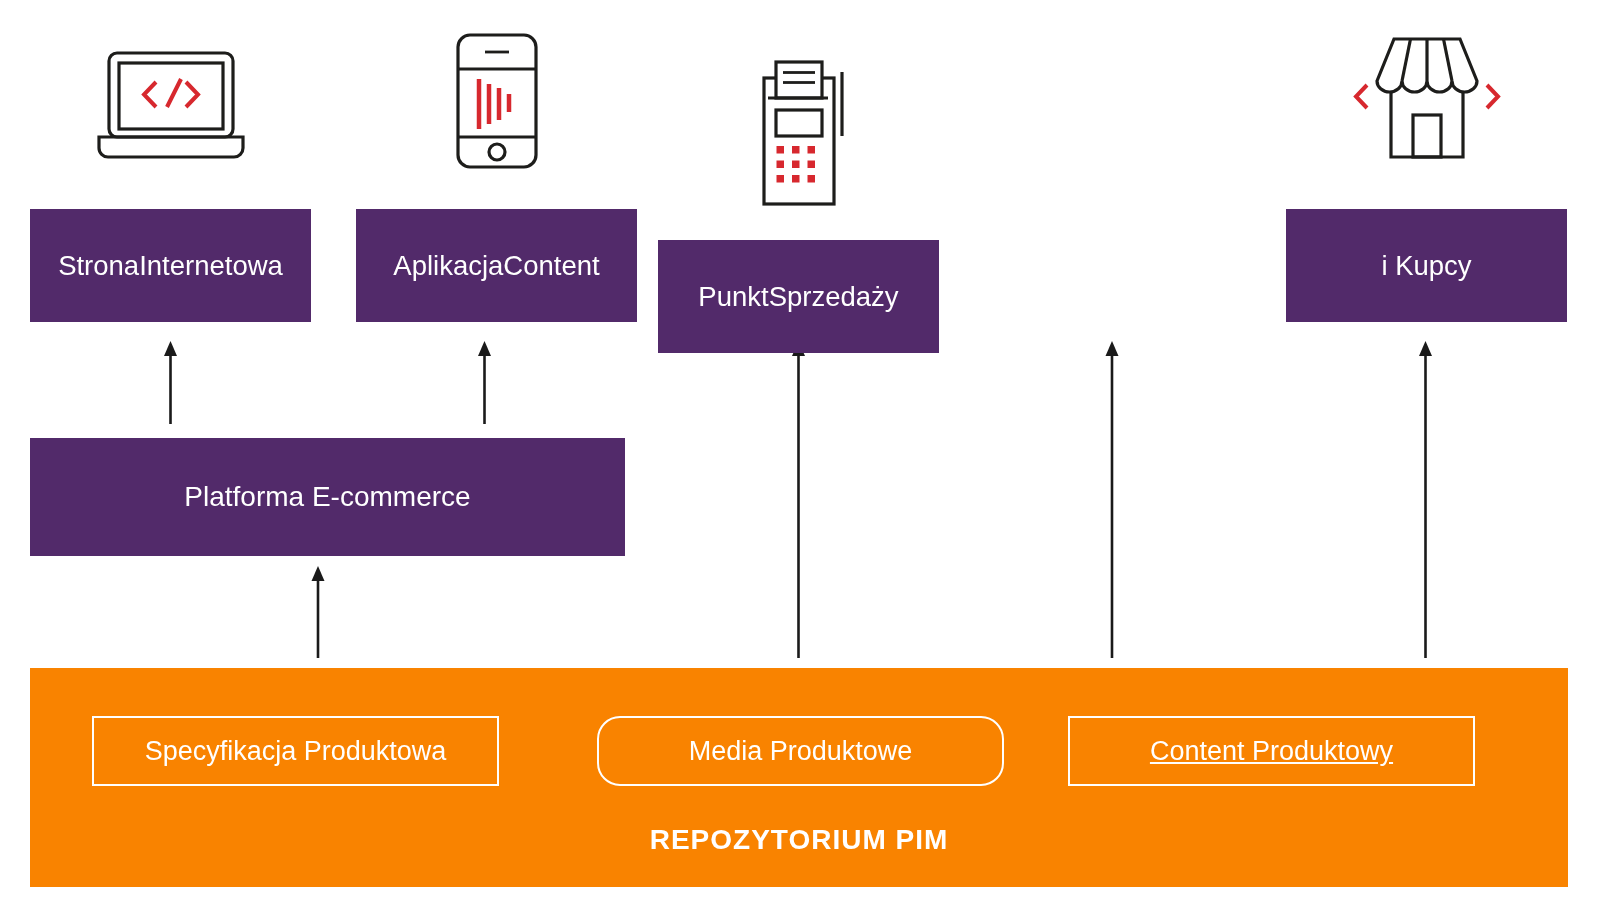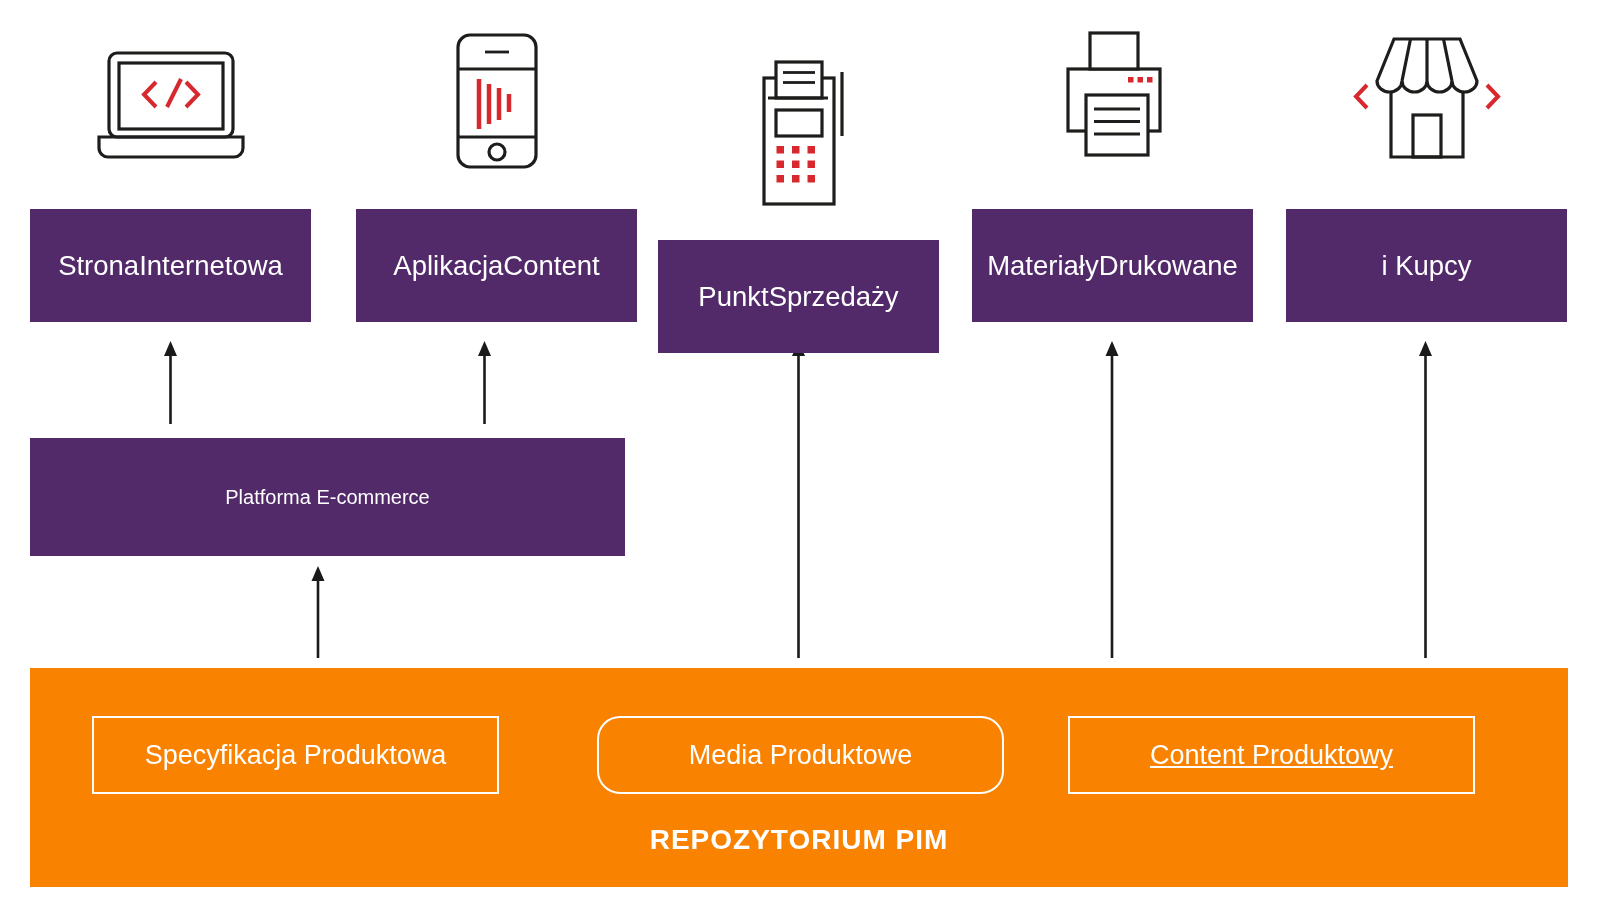--- a/index.html
+++ b/index.html
@@ -14,26 +14,26 @@
     display:flex;align-items:center;justify-content:center;}
   .chip{
     position:absolute;top:209px;left:0;width:281px;height:113px;background:var(--purple);
     display:flex;flex-direction:row;align-items:center;justify-content:center;
     color:var(--text-white);font-size:27.5px;line-height:38px;text-align:center;
   }
   
   .ecommerce{
     position:absolute;left:30px;top:438px;width:595px;height:118px;background:var(--purple);
     display:flex;align-items:center;justify-content:center;
-    color:var(--text-white);font-size:20px;
+    color:var(--text-white);font-size:28px;
   }
   
   .pim{position:absolute;left:30px;top:668px;width:1538px;height:219px;background:var(--orange);}
   .module{
-    position:absolute;top:48px;width:407px;height:78px;border:2.5px solid var(--text-white);
+    position:absolute;top:48px;width:407px;height:70px;border:2.5px solid var(--text-white);
     box-sizing:border-box;display:flex;align-items:center;justify-content:center;
     color:var(--text-white);font-size:27px;
   }
   .mod-0{left:62px;} .mod-1{left:567px;border-radius:23px;} .mod-2{left:1038px;text-decoration:underline;}
   .pim-title{
     position:absolute;top:156px;left:0;width:100%;text-align:center;
     color:var(--text-white);font-size:28px;letter-spacing:1px;font-weight:bold;
   }
   
   .arrows{position:absolute;left:0;top:0;width:1600px;height:920px;pointer-events:none;}
@@ -138,41 +138,20 @@
         </g>
         <line class="ink" x1="118" y1="16" x2="118" y2="80"></line>
       </svg>
     </div>
     <div class="chip">
       <span>Punkt</span>
       <span>Sprzedaży</span>
     </div>
   </div>
 
-  <div class="channel ch-3">
-    <div class="icon-slot">
-      <svg width="150" height="150" viewBox="0 0 150 150">
-        <rect class="ink" x="30" y="44" width="92" height="62"></rect>
-        <rect class="paper" x="52" y="8" width="48" height="36"></rect>
-        <g>
-          <rect class="red-fill" x="90" y="52" width="5.5" height="5.5"></rect>
-          <rect class="red-fill" x="99.5" y="52" width="5.5" height="5.5"></rect>
-          <rect class="red-fill" x="109" y="52" width="5.5" height="5.5"></rect>
-        </g>
-        <rect class="paper" x="48" y="70" width="62" height="60"></rect>
-        <line class="ink-thin" x1="56" y1="84" x2="102" y2="84"></line>
-        <line class="ink-thin" x1="56" y1="96.5" x2="102" y2="96.5"></line>
-        <line class="ink-thin" x1="56" y1="109" x2="102" y2="109"></line>
-      </svg>
-    </div>
-    <div class="chip">
-      <span>Materiały</span>
-      <span>Drukowane</span>
-    </div>
-  </div>
 
   <div class="channel ch-4">
     <div class="icon-slot">
       <svg width="160" height="150" viewBox="0 0 160 150">
         <path class="ink" d="M44 58 V132 H116 V58"></path>
         <rect class="ink" x="66" y="90" width="28" height="42"></rect>
         <path class="paper" d="M47 14 H113 L130 56 A12.5 11 0 0 1 105 56 A12.5 11 0 0 1 80 56 A12.5 11 0 0 1 55 56 A12.5 11 0 0 1 30 56 Z"></path>
         <line class="ink" x1="63.5" y1="14" x2="55" y2="56"></line>
         <line class="ink" x1="80" y1="14" x2="80" y2="56"></line>
         <line class="ink" x1="96.5" y1="14" x2="105" y2="56"></line>

